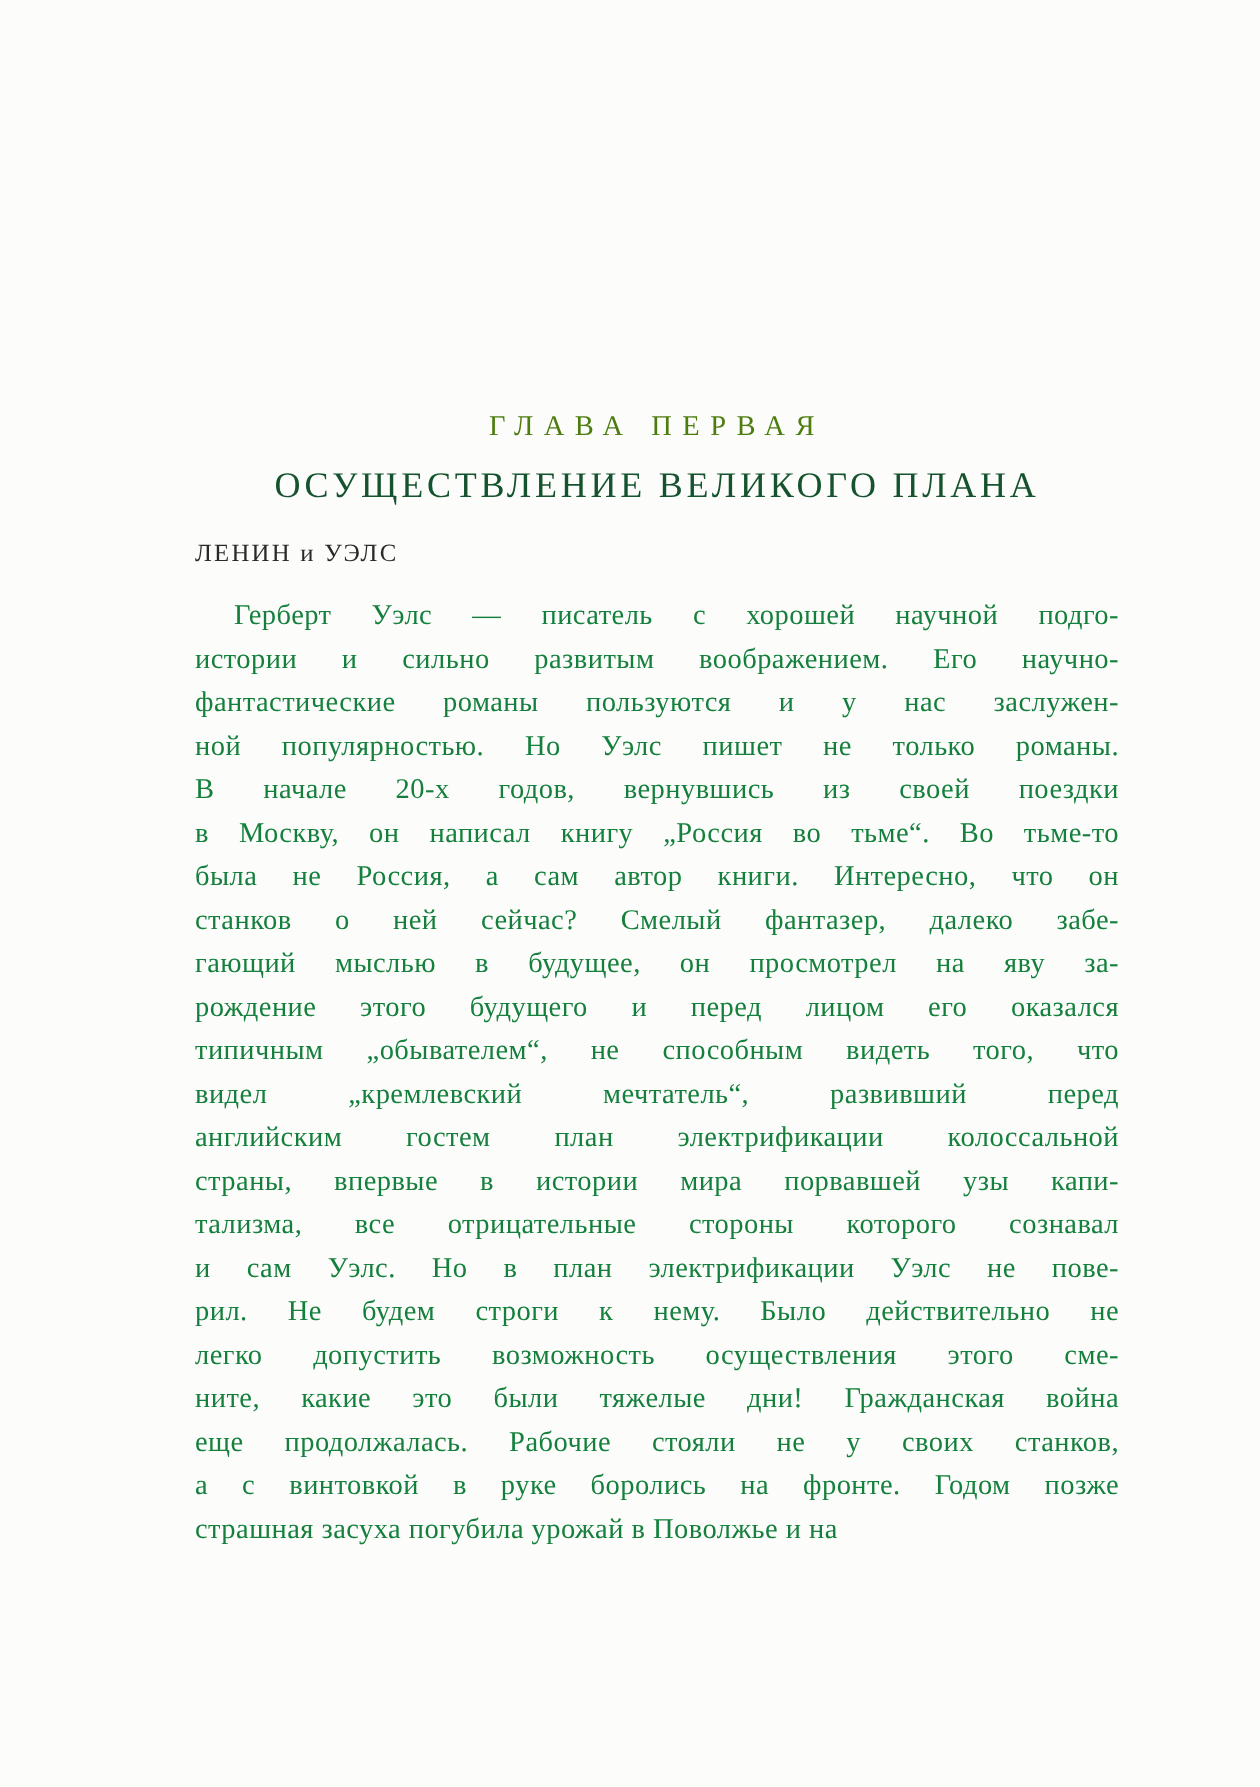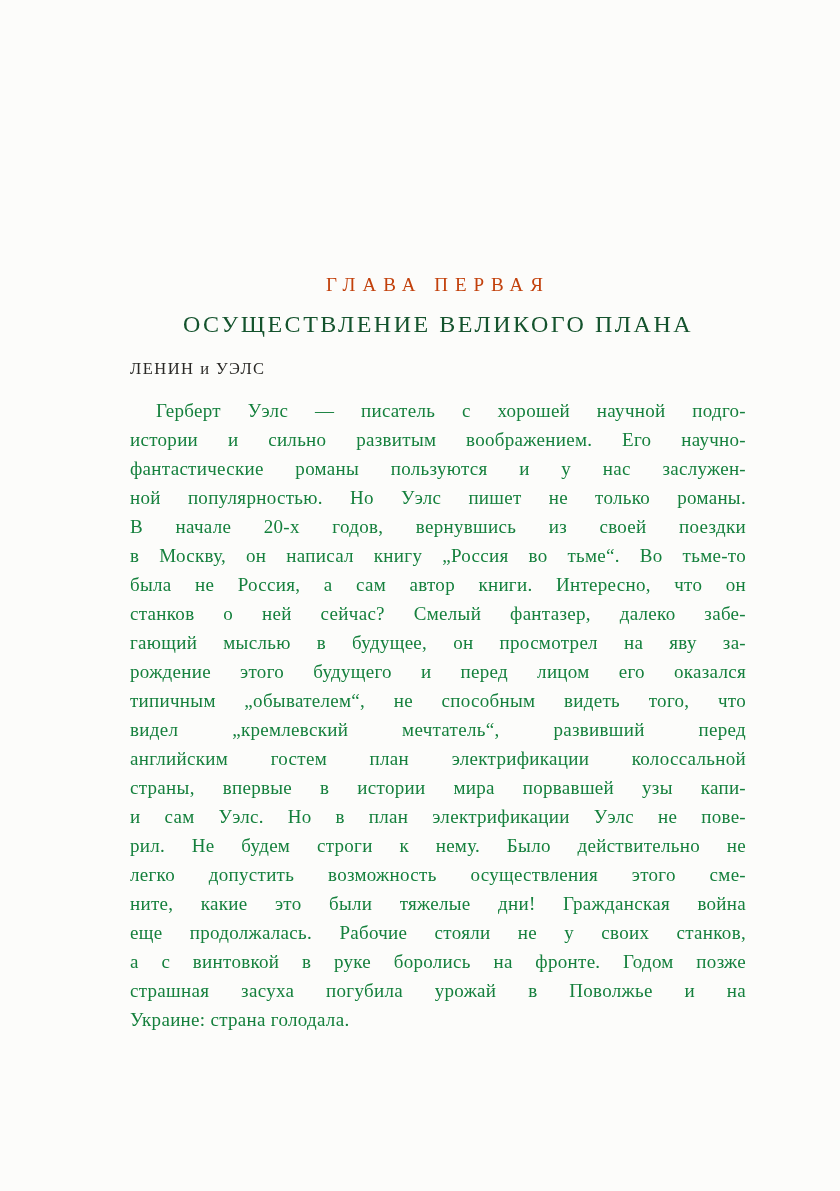--- a/index.html
+++ b/index.html
@@ -25,21 +25,21 @@
     height: 100%;
   }
   .chapter-heading {
     position: absolute;
     top: 274px;
     left: 0;
     width: 100%;
     text-align: center;
     font-size: 19px;
     letter-spacing: 7px;
-    color: #c2410c;
+    color: #4d7c0f;
   }
   .page-title {
     position: absolute;
     top: 311px;
     left: 0;
     width: 100%;
     margin: 0;
     text-align: center;
     font-size: 24px;
     font-weight: normal;
@@ -97,24 +97,24 @@
         <div class="body-line">В начале 20-х годов, вернувшись из своей поездки</div>
         <div class="body-line">в Москву, он написал книгу „Россия во тьме“. Во тьме-то</div>
         <div class="body-line">была не Россия, а сам автор книги. Интересно, что он</div>
         <div class="body-line">станков о ней сейчас? Смелый фантазер, далеко забе-</div>
         <div class="body-line">гающий мыслью в будущее, он просмотрел на яву за-</div>
         <div class="body-line">рождение этого будущего и перед лицом его оказался</div>
         <div class="body-line">типичным „обывателем“, не способным видеть того, что</div>
         <div class="body-line">видел „кремлевский мечтатель“, развивший перед</div>
         <div class="body-line">английским гостем план электрификации колоссальной</div>
         <div class="body-line">страны, впервые в истории мира порвавшей узы капи-</div>
+        <div class="body-line">тализма, все отрицательные стороны которого сознавал</div>
         <div class="body-line">и сам Уэлс. Но в план электрификации Уэлс не пове-</div>
         <div class="body-line">рил. Не будем строги к нему. Было действительно не</div>
         <div class="body-line">легко допустить возможность осуществления этого сме-</div>
         <div class="body-line">ните, какие это были тяжелые дни! Гражданская война</div>
         <div class="body-line">еще продолжалась. Рабочие стояли не у своих станков,</div>
         <div class="body-line">а с винтовкой в руке боролись на фронте. Годом позже</div>
         <div class="body-line">страшная засуха погубила урожай в Поволжье и на</div>
-        <div class="body-line">Украине: страна голодала.</div>
       </div>
 
   </div>
 </div>
 
 </body></html>

